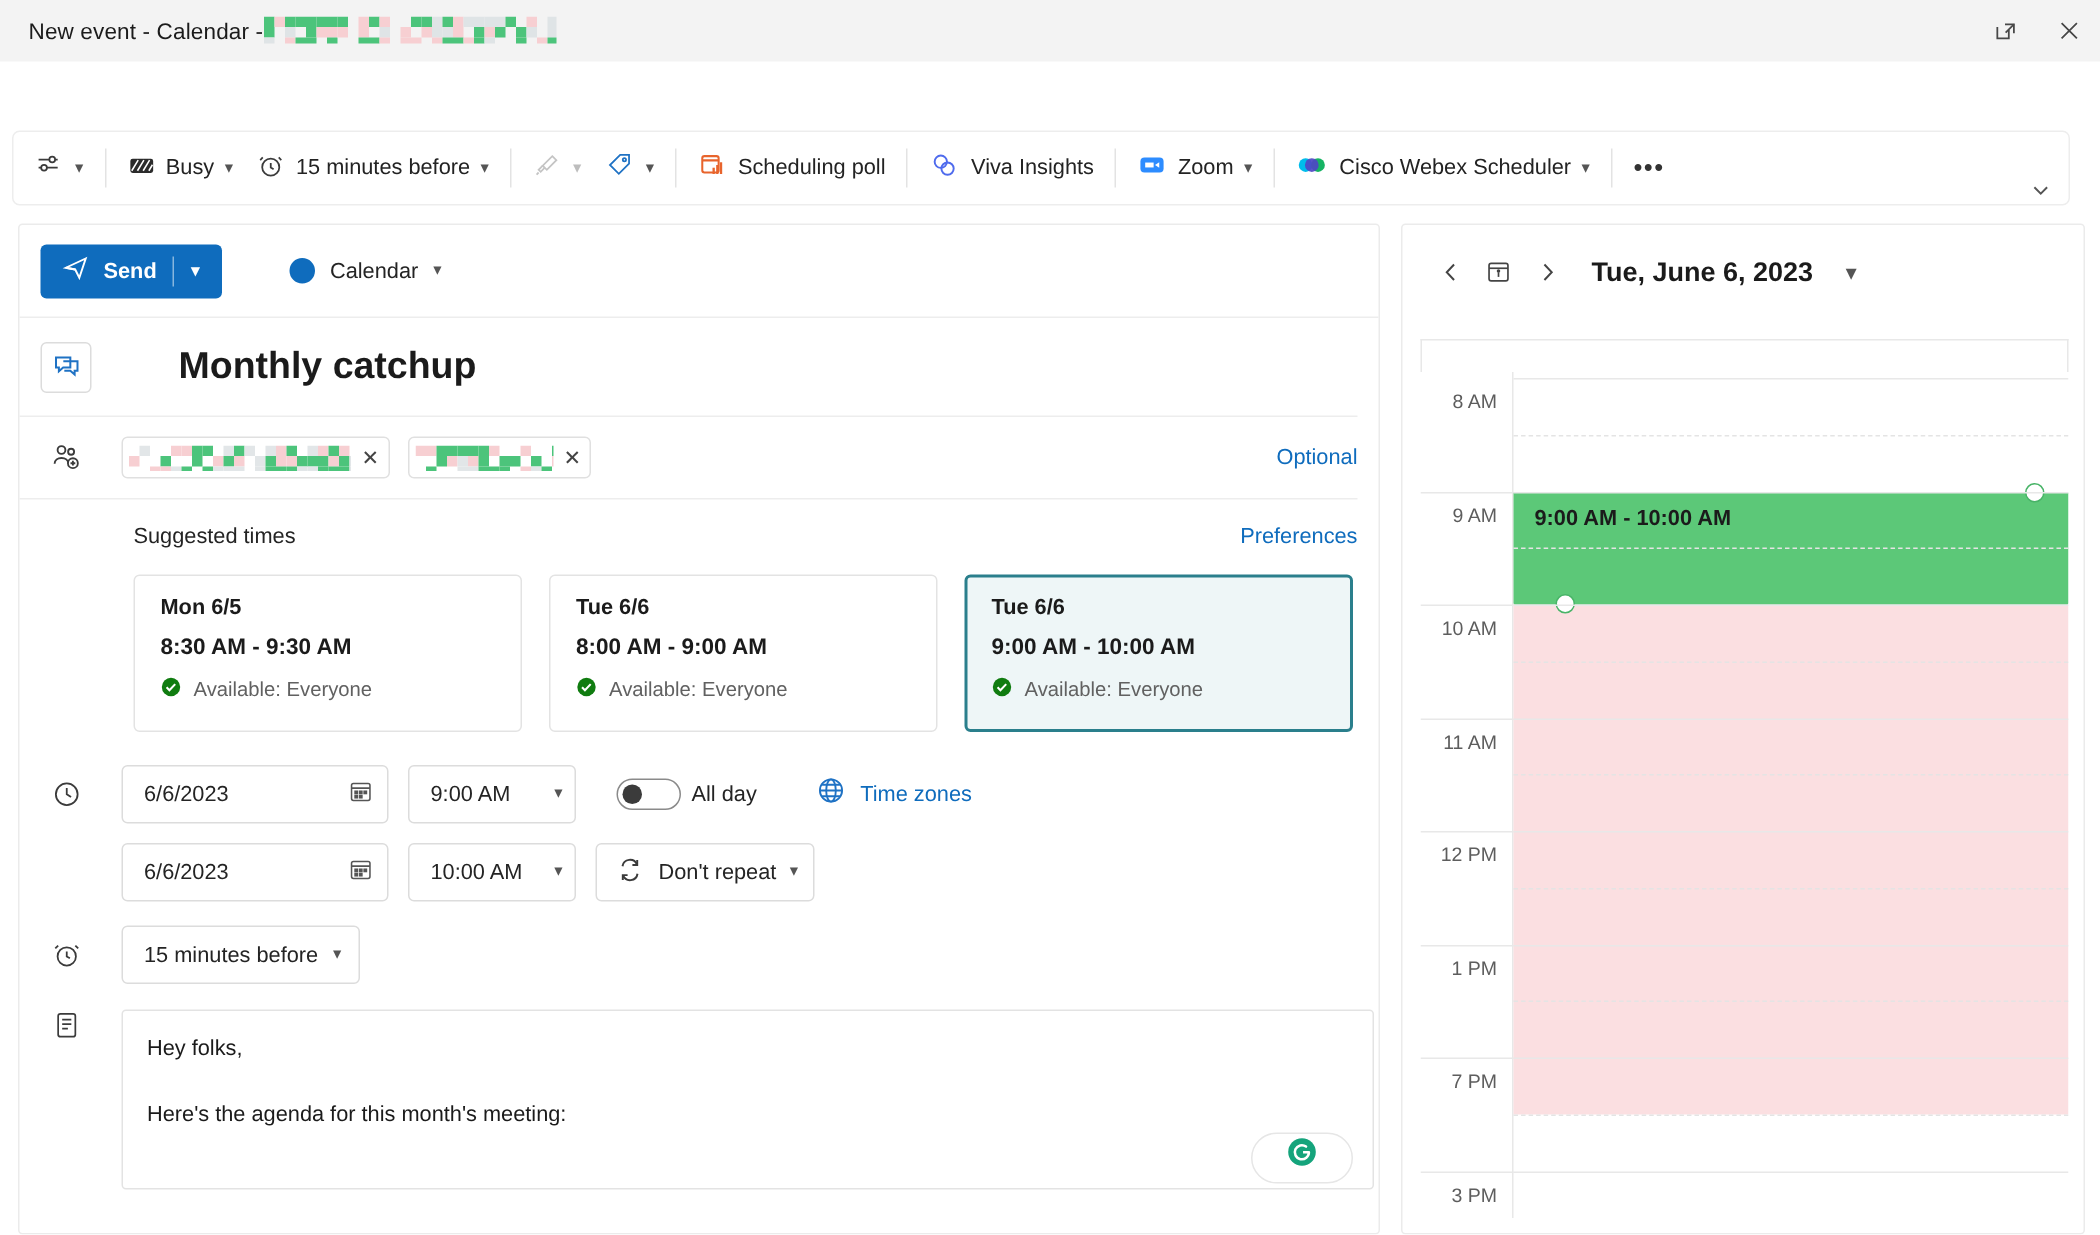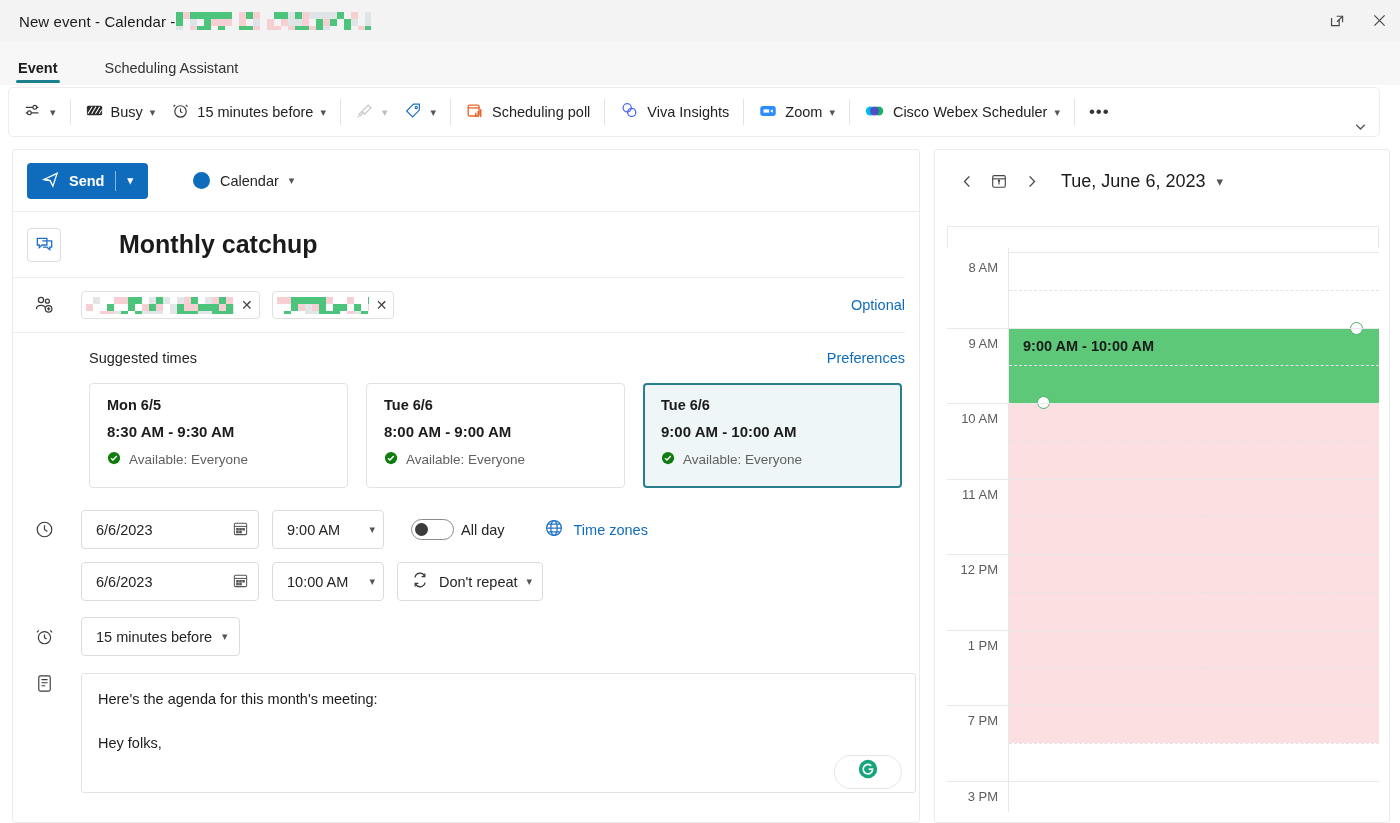--- a/index.html
+++ b/index.html
@@ -182,21 +182,21 @@
   }
 
   
   .cal-pane {
     position: absolute; top: 149px; left: 934px; width: 456px; height: 674px;
     background: #fff; border: 1px solid #ebebeb; border-radius: 3px;
   }
   .cal-head { height: 62px; display: flex; align-items: center; padding-left: 18px; gap: 4px; }
   .cal-nav { width: 28px; height: 28px; display: flex; align-items: center; justify-content: center;
     cursor: pointer; color: #444; border-radius: 3px; }
-  .cal-date { margin-left: 12px; font-size: 18px; color: #1b1b1b; display: flex; align-items: center; gap: 11px; cursor: pointer; }
+  .cal-date { margin-left: 12px; font-size: 18px; color: #1b1b1b; display: flex; align-items: center; gap: 22px; cursor: pointer; font-weight: bold; }
 
   .cal-allday { position: absolute; top: 76px; left: 12px; width: 432px; height: 22px;
     border: 1px solid #e8e8e8; border-bottom: none; background: #fff; }
   .grid-wrap { position: absolute; top: 98px; left: 12px; width: 432px; height: 564px; overflow: hidden; }
   .grid { position: relative; width: 432px; height: 1000px; }
   .gutter { position: absolute; left: 0; top: 0; width: 62px; height: 100%; background: #fff;
     border-right: 1px solid #e8e8e8; }
   .hr-lbl { position: absolute; right: 10px; font-size: 13px; color: #5d5d5d; }
   .lane { position: absolute; left: 62px; top: 0; width: 370px; height: 100%; }
   .hline { position: absolute; left: 0; width: 100%; height: 0; border-top: 1px solid #e8e8e8; }
@@ -229,28 +229,20 @@
         </svg>
       </div>
       <div class="win-btn">
         <svg width="17" height="17" viewBox="0 0 20 20" stroke="#484848" stroke-width="1.4">
           <path d="M4 4l12 12M16 4L4 16"></path>
         </svg>
       </div>
     </div>
   </div>
 
-  <div class="tabbar">
-    <div class="tab t1 active">
-      <span>Event</span>
-    </div>
-    <div class="tab t2">
-      <span>Scheduling Assistant</span>
-    </div>
-  </div>
 
   <div class="toolbar">
 
     <div class="tb-item">
       <span>
         <svg width="20" height="20" viewBox="0 0 22 22" stroke="#3b3b3b" stroke-width="1.3" fill="none">
           <path d="M3 7h14M3 13h14"></path>
             <circle cx="13" cy="7" r="2.1" fill="#fff"></circle>
             <circle cx="7" cy="13" r="2.1" fill="#fff"></circle>
         </svg>
@@ -658,22 +650,22 @@
     </div>
 
     <div class="body-row">
       <div class="row-ico">
         <svg width="21" height="21" viewBox="0 0 22 22" fill="none" stroke="#3b3b3b" stroke-width="1.2">
           <rect x="5" y="3" width="12" height="16" rx="1.6"></rect>
           <path d="M7.8 7h6.4M7.8 10.2h6.4M7.8 13.4h4"></path>
         </svg>
       </div>
       <div class="body-box">
+        <p>Hey folks,</p>
         <p>Here's the agenda for this month's meeting:</p>
-        <p>Hey folks,</p>
         <div class="gram">
 
           <span>
             <svg width="22" height="22" viewBox="0 0 22 22">
               <circle cx="11" cy="11" r="9.2" fill="#15a47c"></circle>
               <path d="M15.6 11.2h-3.9" stroke="#fff" stroke-width="1.7" fill="none"></path>
               <path d="M15.6 11.2a4.7 4.7 0 11-1.9-3.8" stroke="#fff" stroke-width="1.7" fill="none" stroke-linecap="round"></path>
             </svg>
           </span>
         </div>

